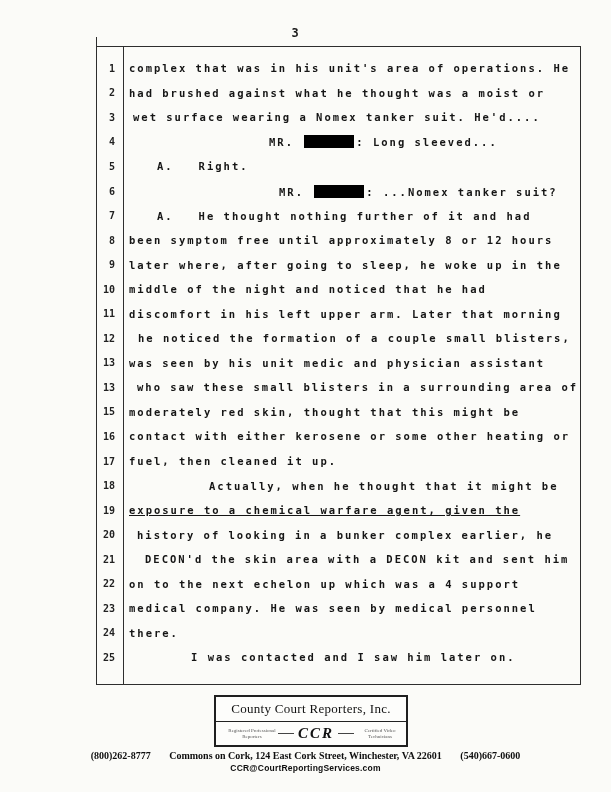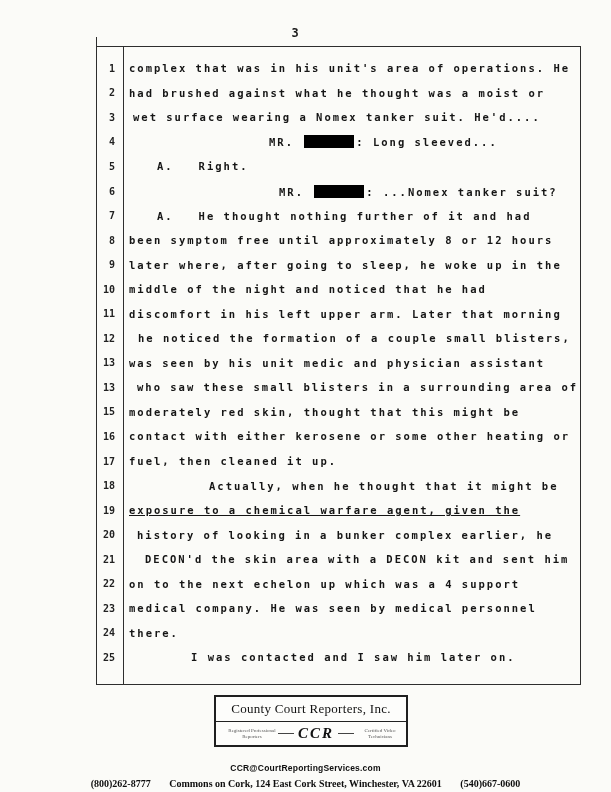--- a/index.html
+++ b/index.html
@@ -56,21 +56,21 @@
     font-family:"Liberation Serif", serif;font-size:5px;color:#555;
     max-width:52px;text-align:center;line-height:1.2;
   }
   .ccr-wrap{display:flex;align-items:center;gap:4px;}
   .flourish{width:16px;height:1px;background:#444;}
   .ccr{
     font-family:"Liberation Serif", serif;font-weight:bold;font-style:italic;
     font-size:15px;letter-spacing:2px;color:#111;
   }
   .contact-line{
-    position:absolute;top:778px;left:0;right:0;text-align:center;
+    position:absolute;top:750px;left:0;right:0;text-align:center;
     font-family:"Liberation Serif", serif;font-weight:bold;font-size:10px;
     color:#0e0e0e;
   }
   .contact-line span{margin:0 8px;}
   .email-line{
     position:absolute;top:763px;left:0;right:0;text-align:center;
     font-family:Liberation Sans, sans-serif;font-weight:bold;font-size:8.5px;
     letter-spacing:0.2px;color:#0e0e0e;
   }
 </style>

